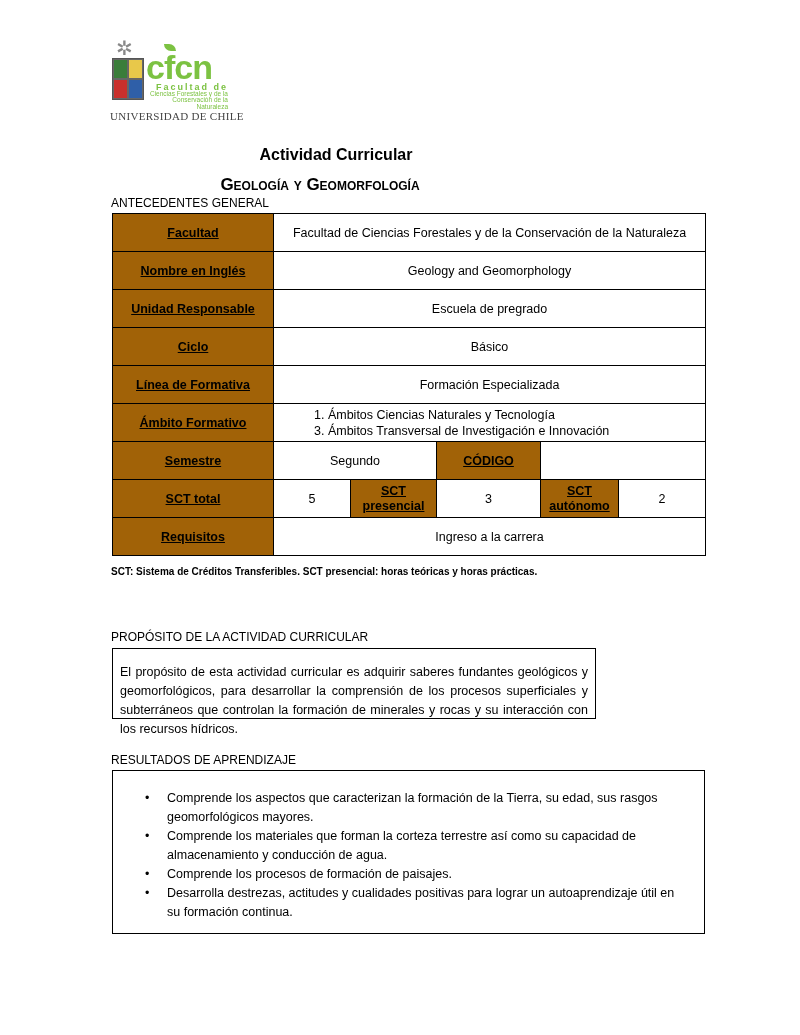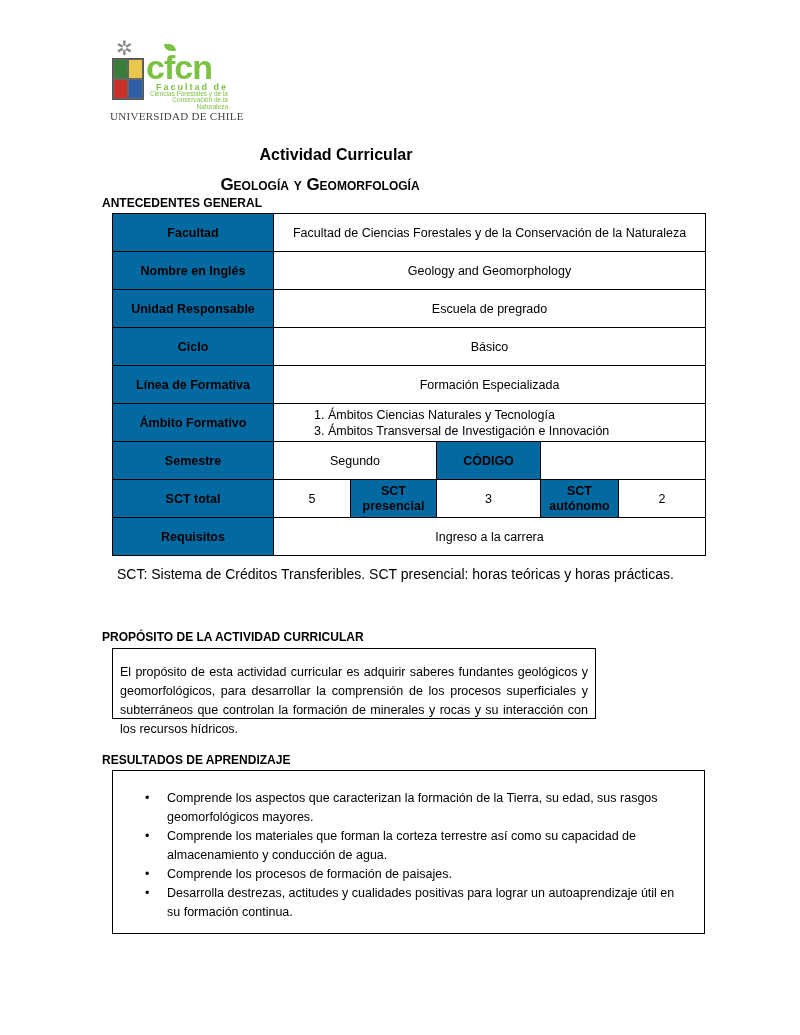--- a/index.html
+++ b/index.html
@@ -8,27 +8,27 @@
   .shield { position: absolute; left: 2px; top: 20px; width: 30px; height: 40px; border: 1px solid #555; display: grid; grid-template-columns: 1fr 1fr; grid-template-rows: 1fr 1fr; }
   .shield div { border: 0.5px solid #666; }
   .star { position: absolute; left: 6px; top: 0px; font-size: 20px; color: #888; line-height: 20px; }
   .cfcn { position: absolute; left: 36px; top: 12px; font-size: 34px; font-weight: bold; color: #7cc242; letter-spacing: -1px; line-height: 34px; font-family: "Liberation Sans", sans-serif; }
   .leaf { position: absolute; left: 54px; top: 6px; width: 12px; height: 7px; background: #7cc242; border-radius: 0 8px 0 8px; }
   .fac { position: absolute; left: 38px; top: 46px; font-size: 6.5px; color: #7cc242; line-height: 6.5px; width: 80px; text-align: right; }
   .fac .big { font-size: 9px; letter-spacing: 2px; font-weight: bold; }
   .uchile { position: absolute; left: 0px; top: 72px; font-family: "Liberation Serif", serif; font-size: 11px; color: #444; letter-spacing: 0.3px; white-space: nowrap; }
   .title1 { position: absolute; left: 0; width: 672px; top: 146px; text-align: center; font-size: 16px; font-weight: bold; }
   .title2 { position: absolute; left: 0; width: 640px; top: 175px; text-align: center; font-size: 17px; font-weight: bold; font-variant: small-caps; }
-  .section-h { position: absolute; left: 102px; font-size: 12px; font-weight: bold; }
+  .section-h { position: absolute; left: 111px; font-size: 12px; font-weight: normal; }
   table.ag { position: absolute; left: 112px; top: 213px; width: 593px; border-collapse: collapse; font-size: 12.5px; table-layout: fixed; }
   table.ag td { border: 1px solid #000; height: 37px; padding: 0; text-align: center; vertical-align: middle; }
-  td.lbl { background: #0369a1; font-weight: bold; }
+  td.lbl { background: #a16207; font-weight: bold; text-decoration: underline; }
   td.small { line-height: 15px; }
   .ambito { text-align: left !important; padding-left: 40px !important; line-height: 16px; }
-  .note { position: absolute; left: 117px; top: 566px; font-size: 14px; }
+  .note { position: absolute; left: 111px; top: 566px; font-size: 10px; font-weight: bold; }
   .box { position: absolute; left: 112px; border: 1px solid #000; box-sizing: border-box; }
   .prop { top: 648px; width: 484px; height: 71px; font-size: 12.5px; line-height: 19px; padding: 14px 7px 0 7px; text-align: justify; text-align-last: left; }
   .res { top: 770px; width: 593px; height: 164px; font-size: 12.5px; line-height: 19px; padding: 18px 20px 0 30px; }
   .res ul { margin: 0; padding-left: 24px; list-style: none; }
   .res li { position: relative; margin: 0; }
   .res li .bullet { position: absolute; left: -22px; top: 0; }
 </style>
 </head>
 <body>
 

